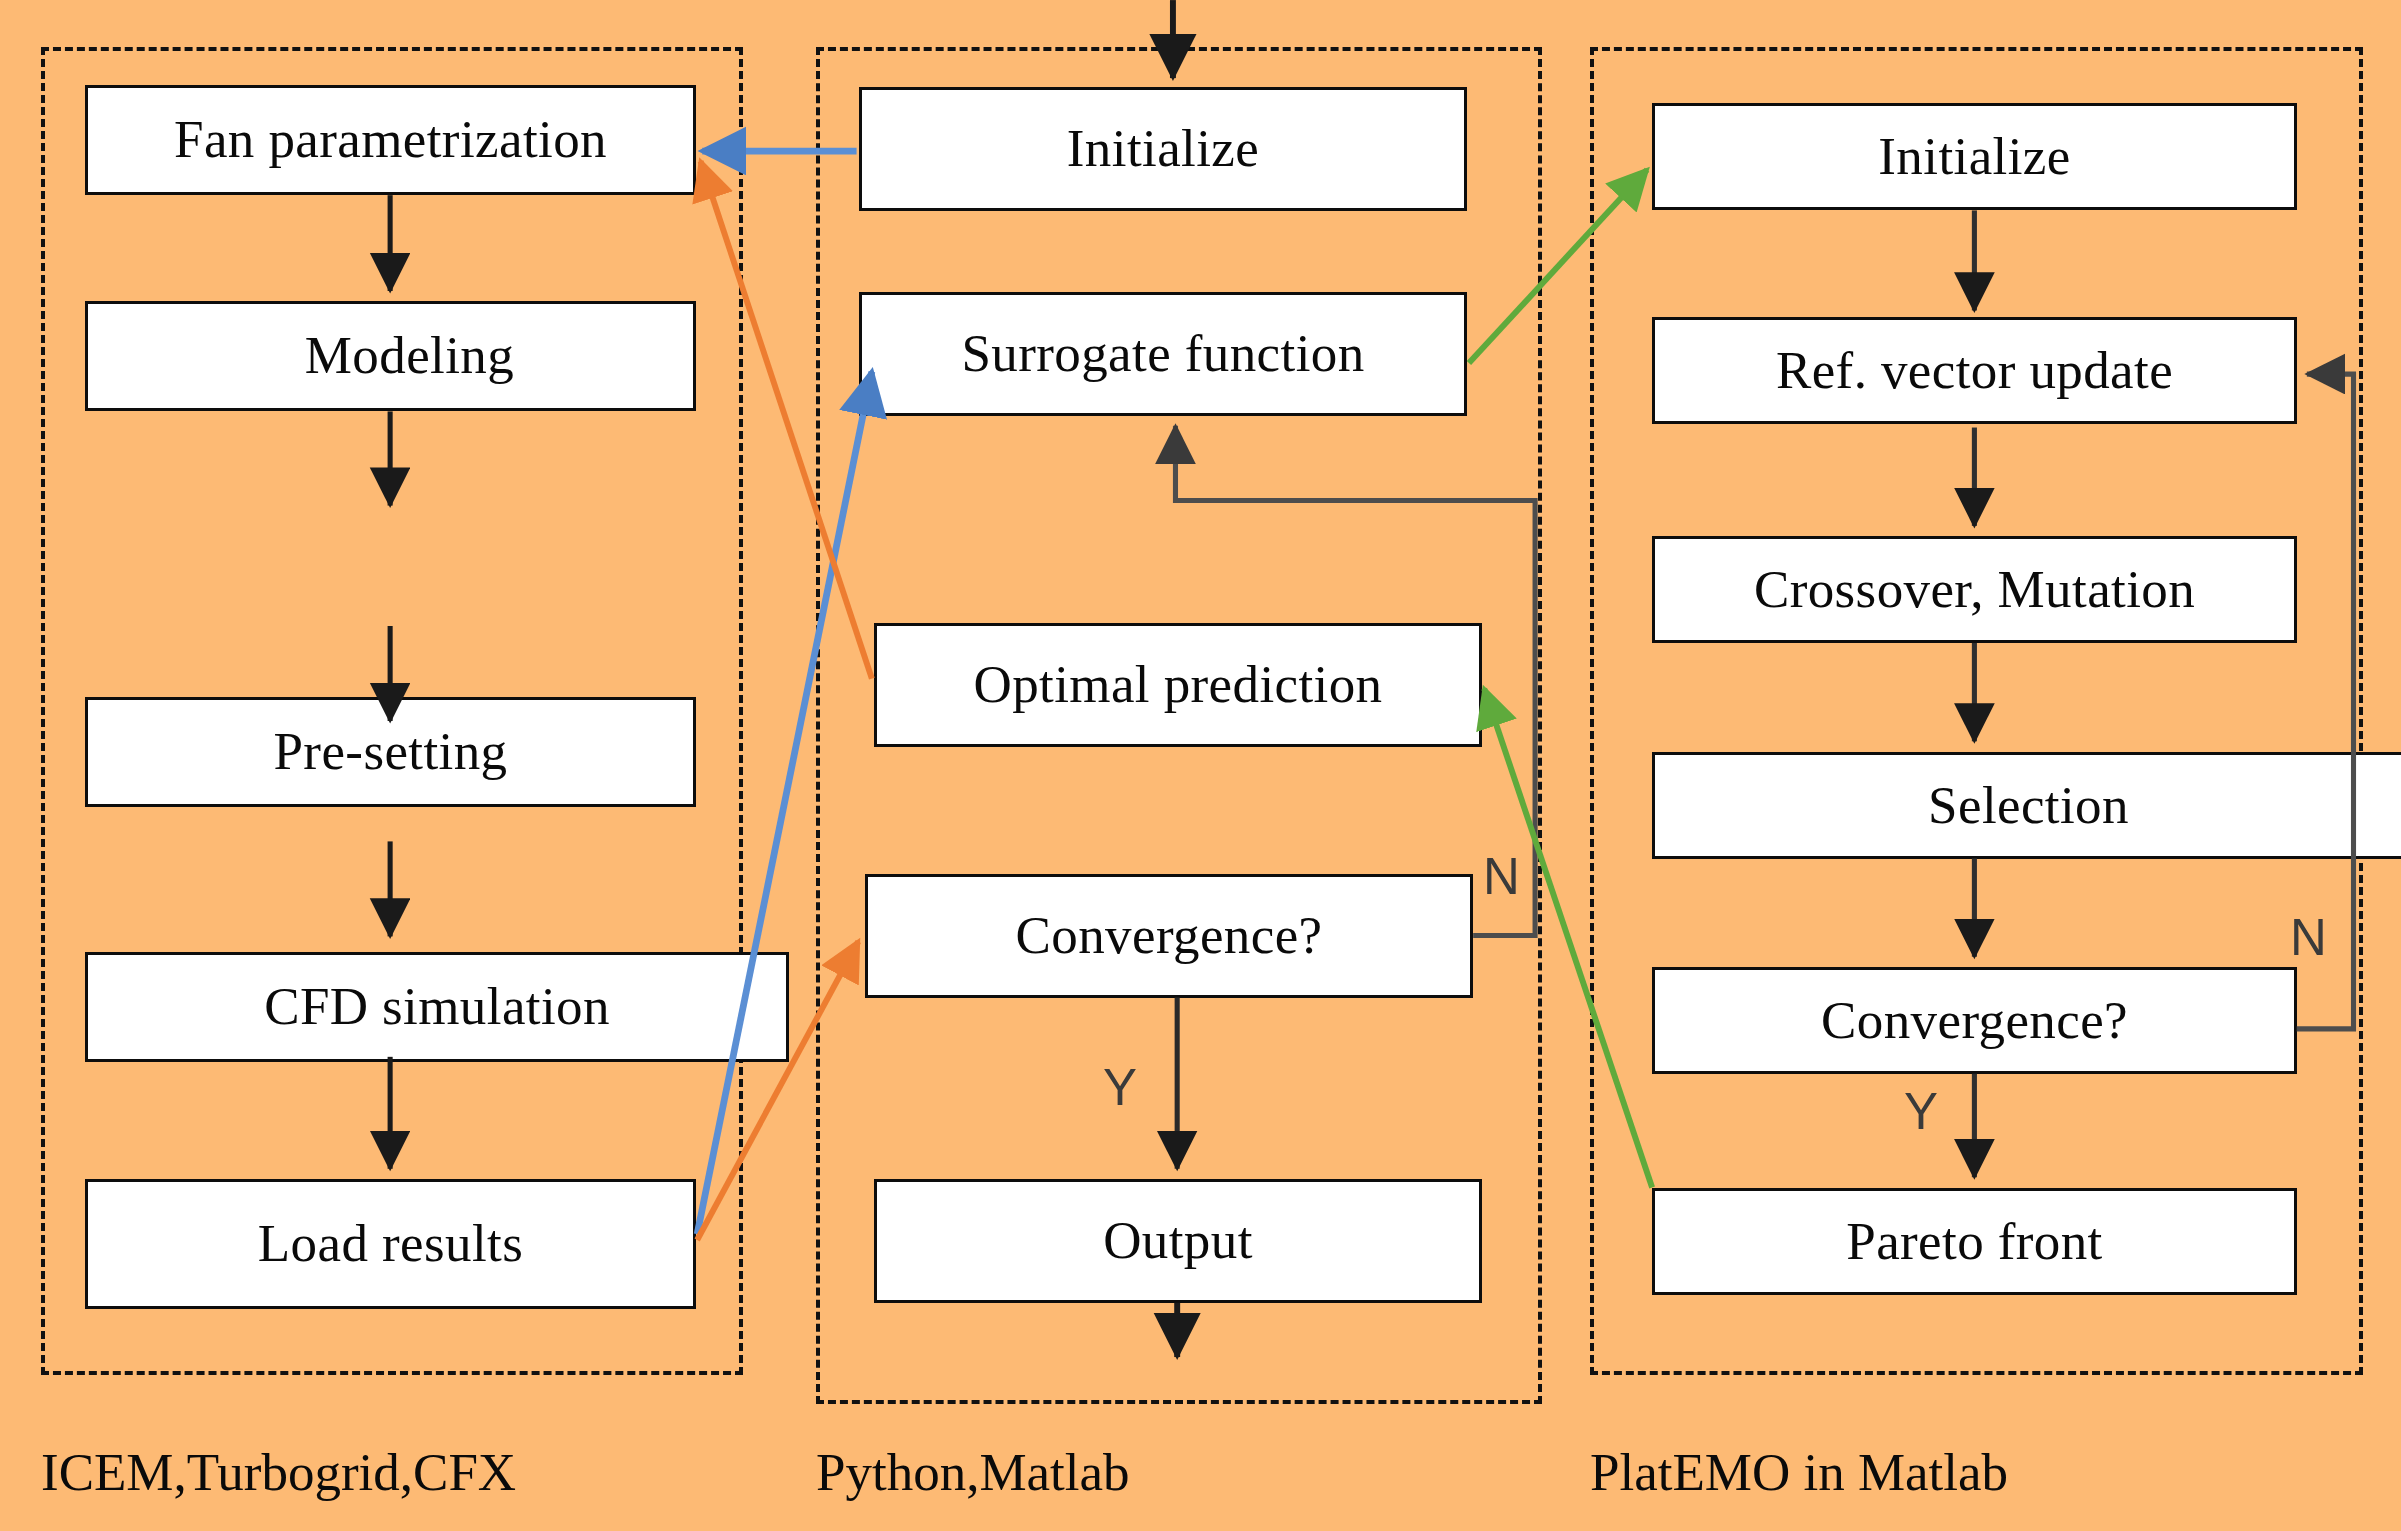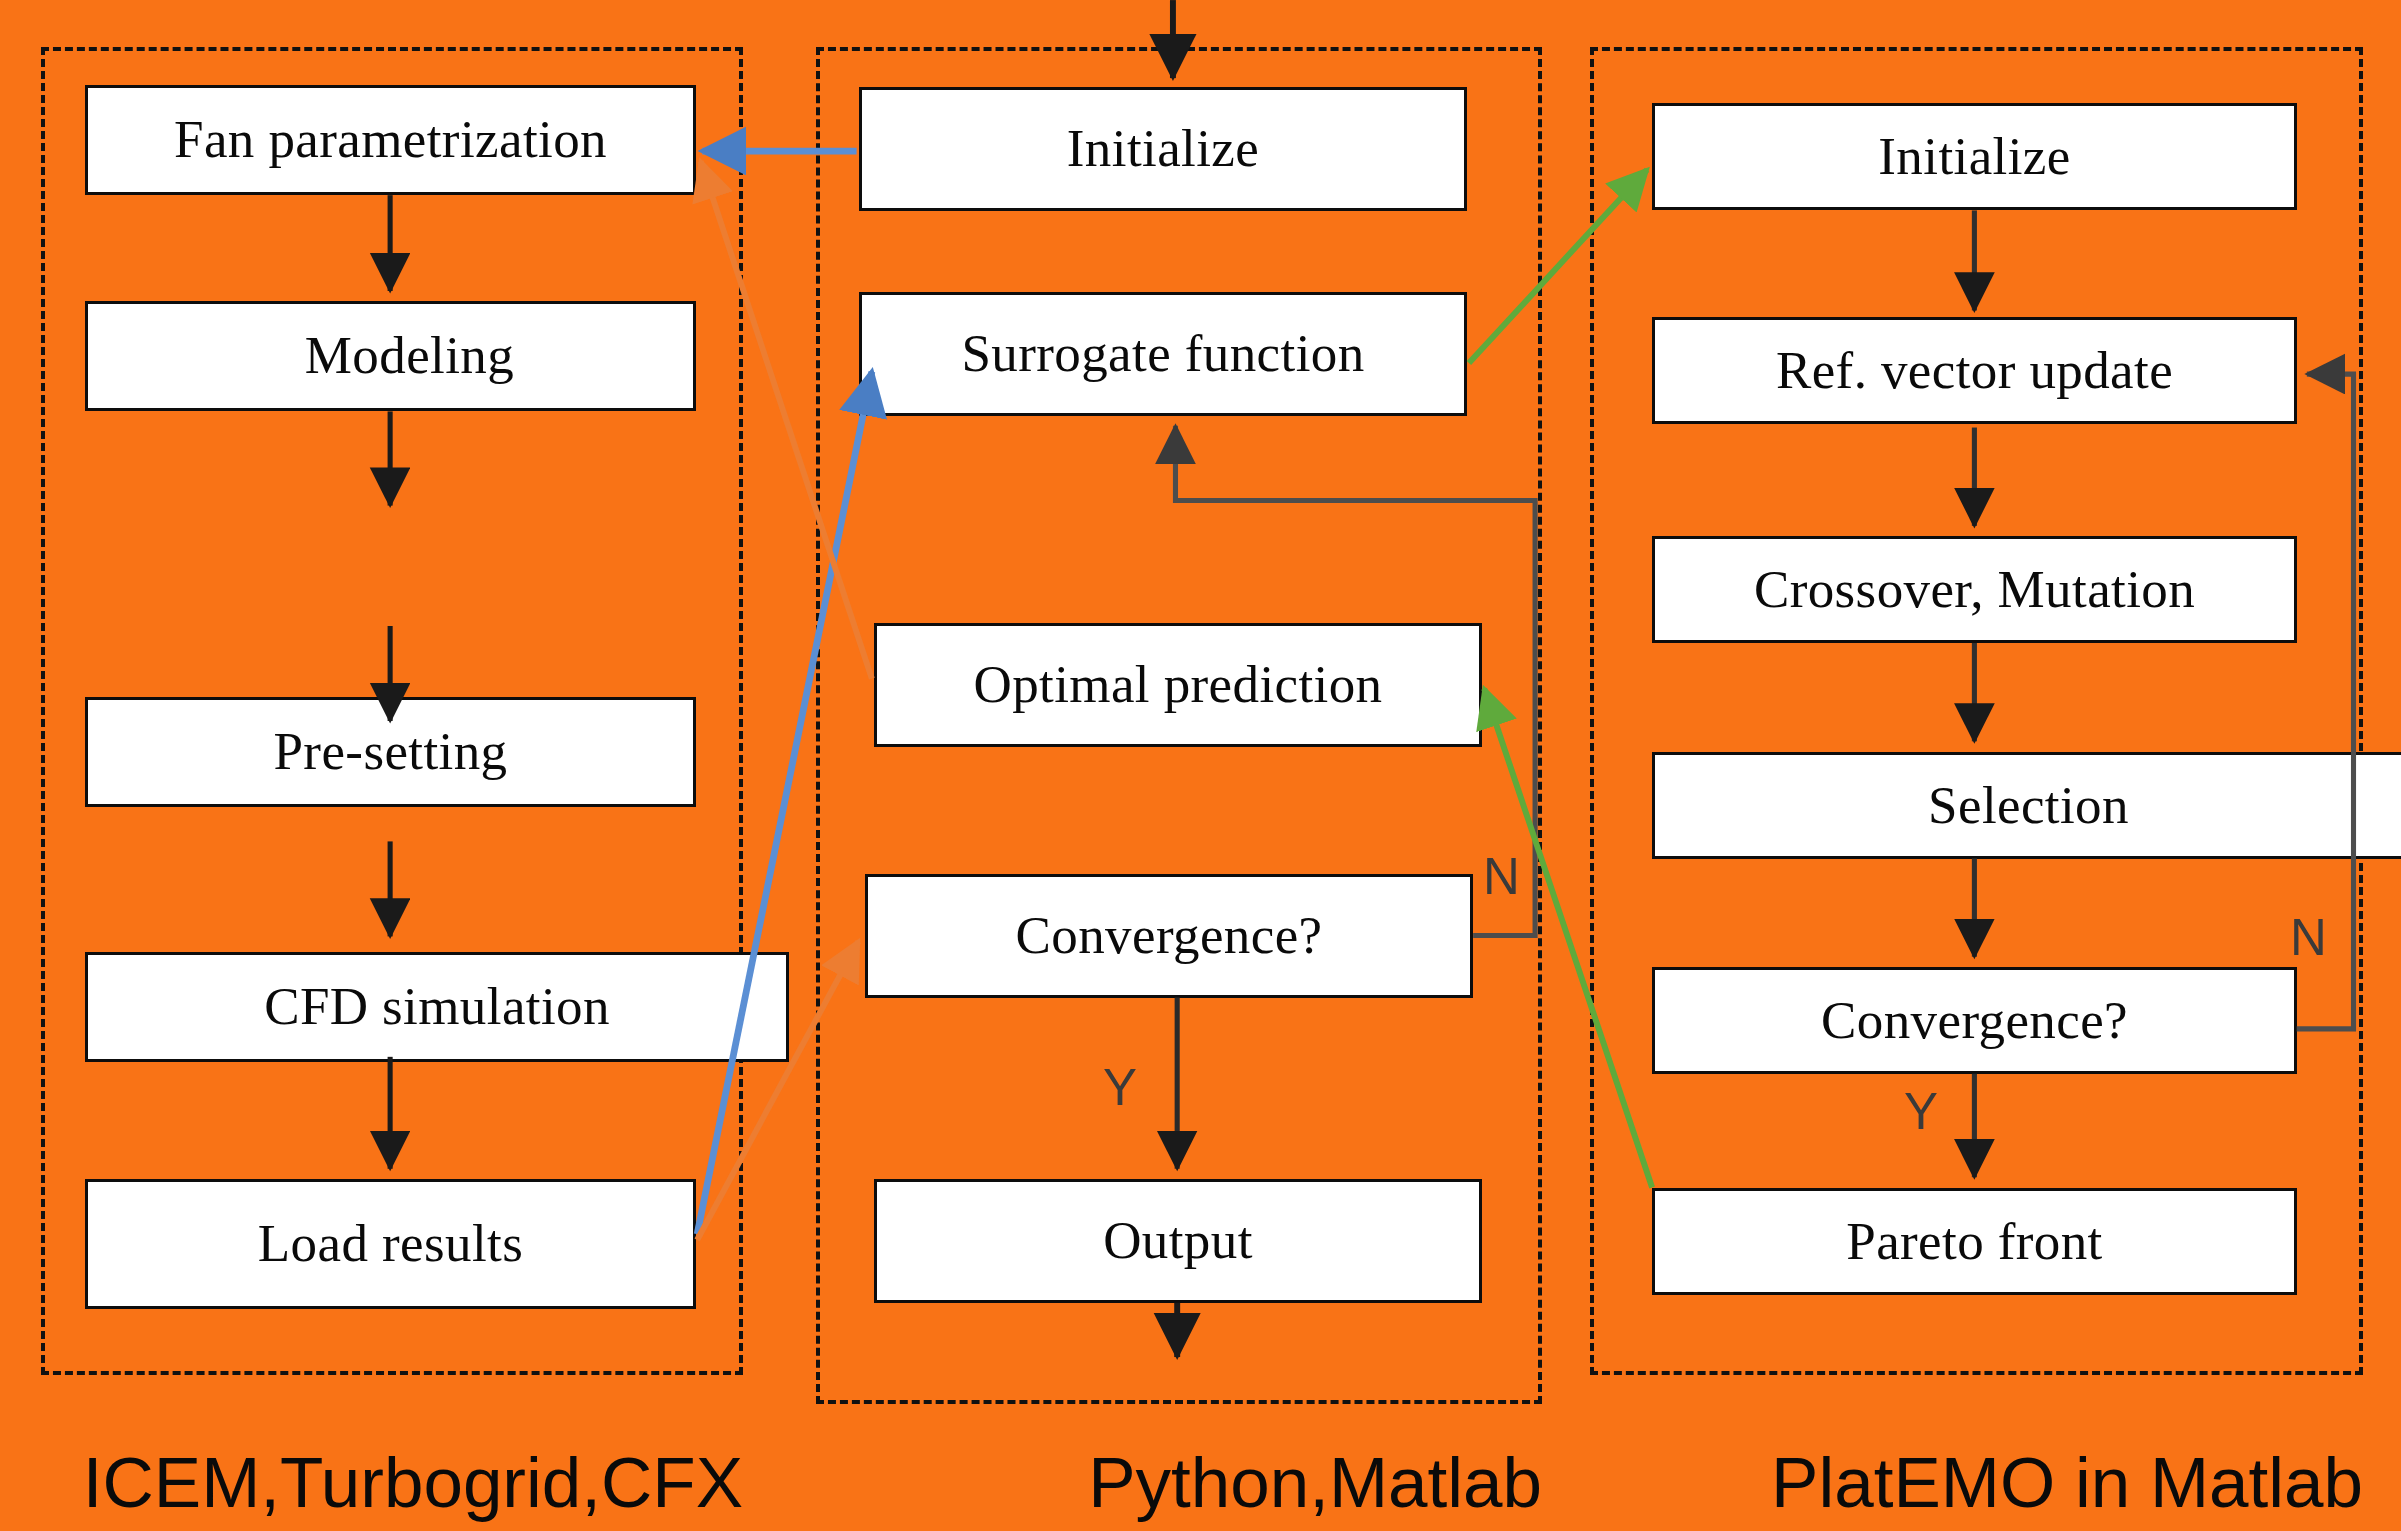--- a/index.html
+++ b/index.html
@@ -8,21 +8,21 @@
     padding: 0;
     background: #ffffff;
   }
   body {
     font-family: "Liberation Serif", "DejaVu Serif", serif;
   }
   #canvas {
     position: relative;
     width: 2401px;
     height: 1531px;
-    background: #f97316;
+    background: #fdba74;
     overflow: hidden;
   }
   
   .group {
     position: absolute;
     border: 4.2px dashed #111111;
     box-sizing: border-box;
     background: transparent;
   }
   
@@ -38,24 +38,24 @@
     color: #0a0a0a;
     font-family: "Liberation Serif", "DejaVu Serif", serif;
     font-size: 53px;
     line-height: 1.05;
     letter-spacing: 0.4px;
     white-space: nowrap;
   }
   
   .group-caption {
     position: absolute;
-    text-align: right;
+    text-align: left;
     color: #0a0a0a;
-    font-family: Liberation Sans, sans-serif;
-    font-size: 71px;
+    font-family: Liberation Serif, serif;
+    font-size: 53px;
     white-space: nowrap;
   }
   
   .branch-label {
     position: absolute;
     color: #3a3a3a;
     font-family: "Liberation Sans", "DejaVu Sans", sans-serif;
     font-size: 51px;
     line-height: 1;
   }

